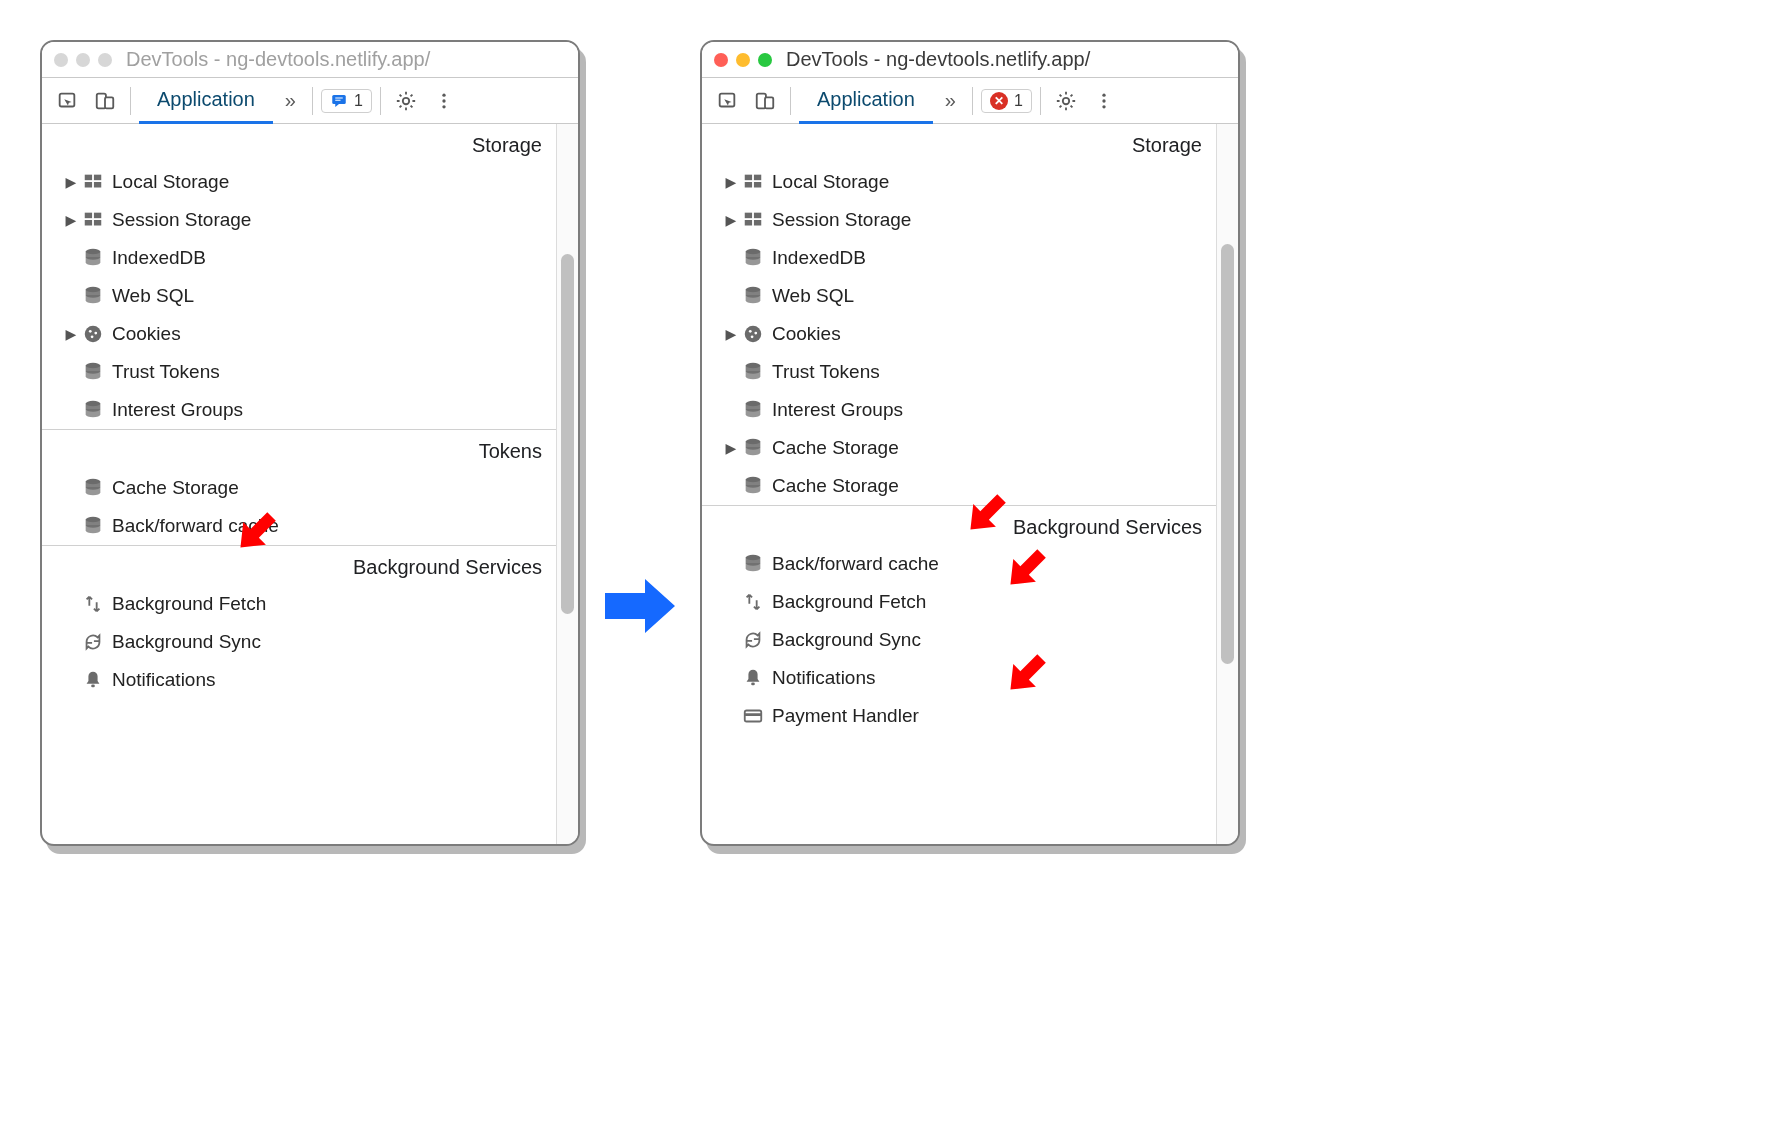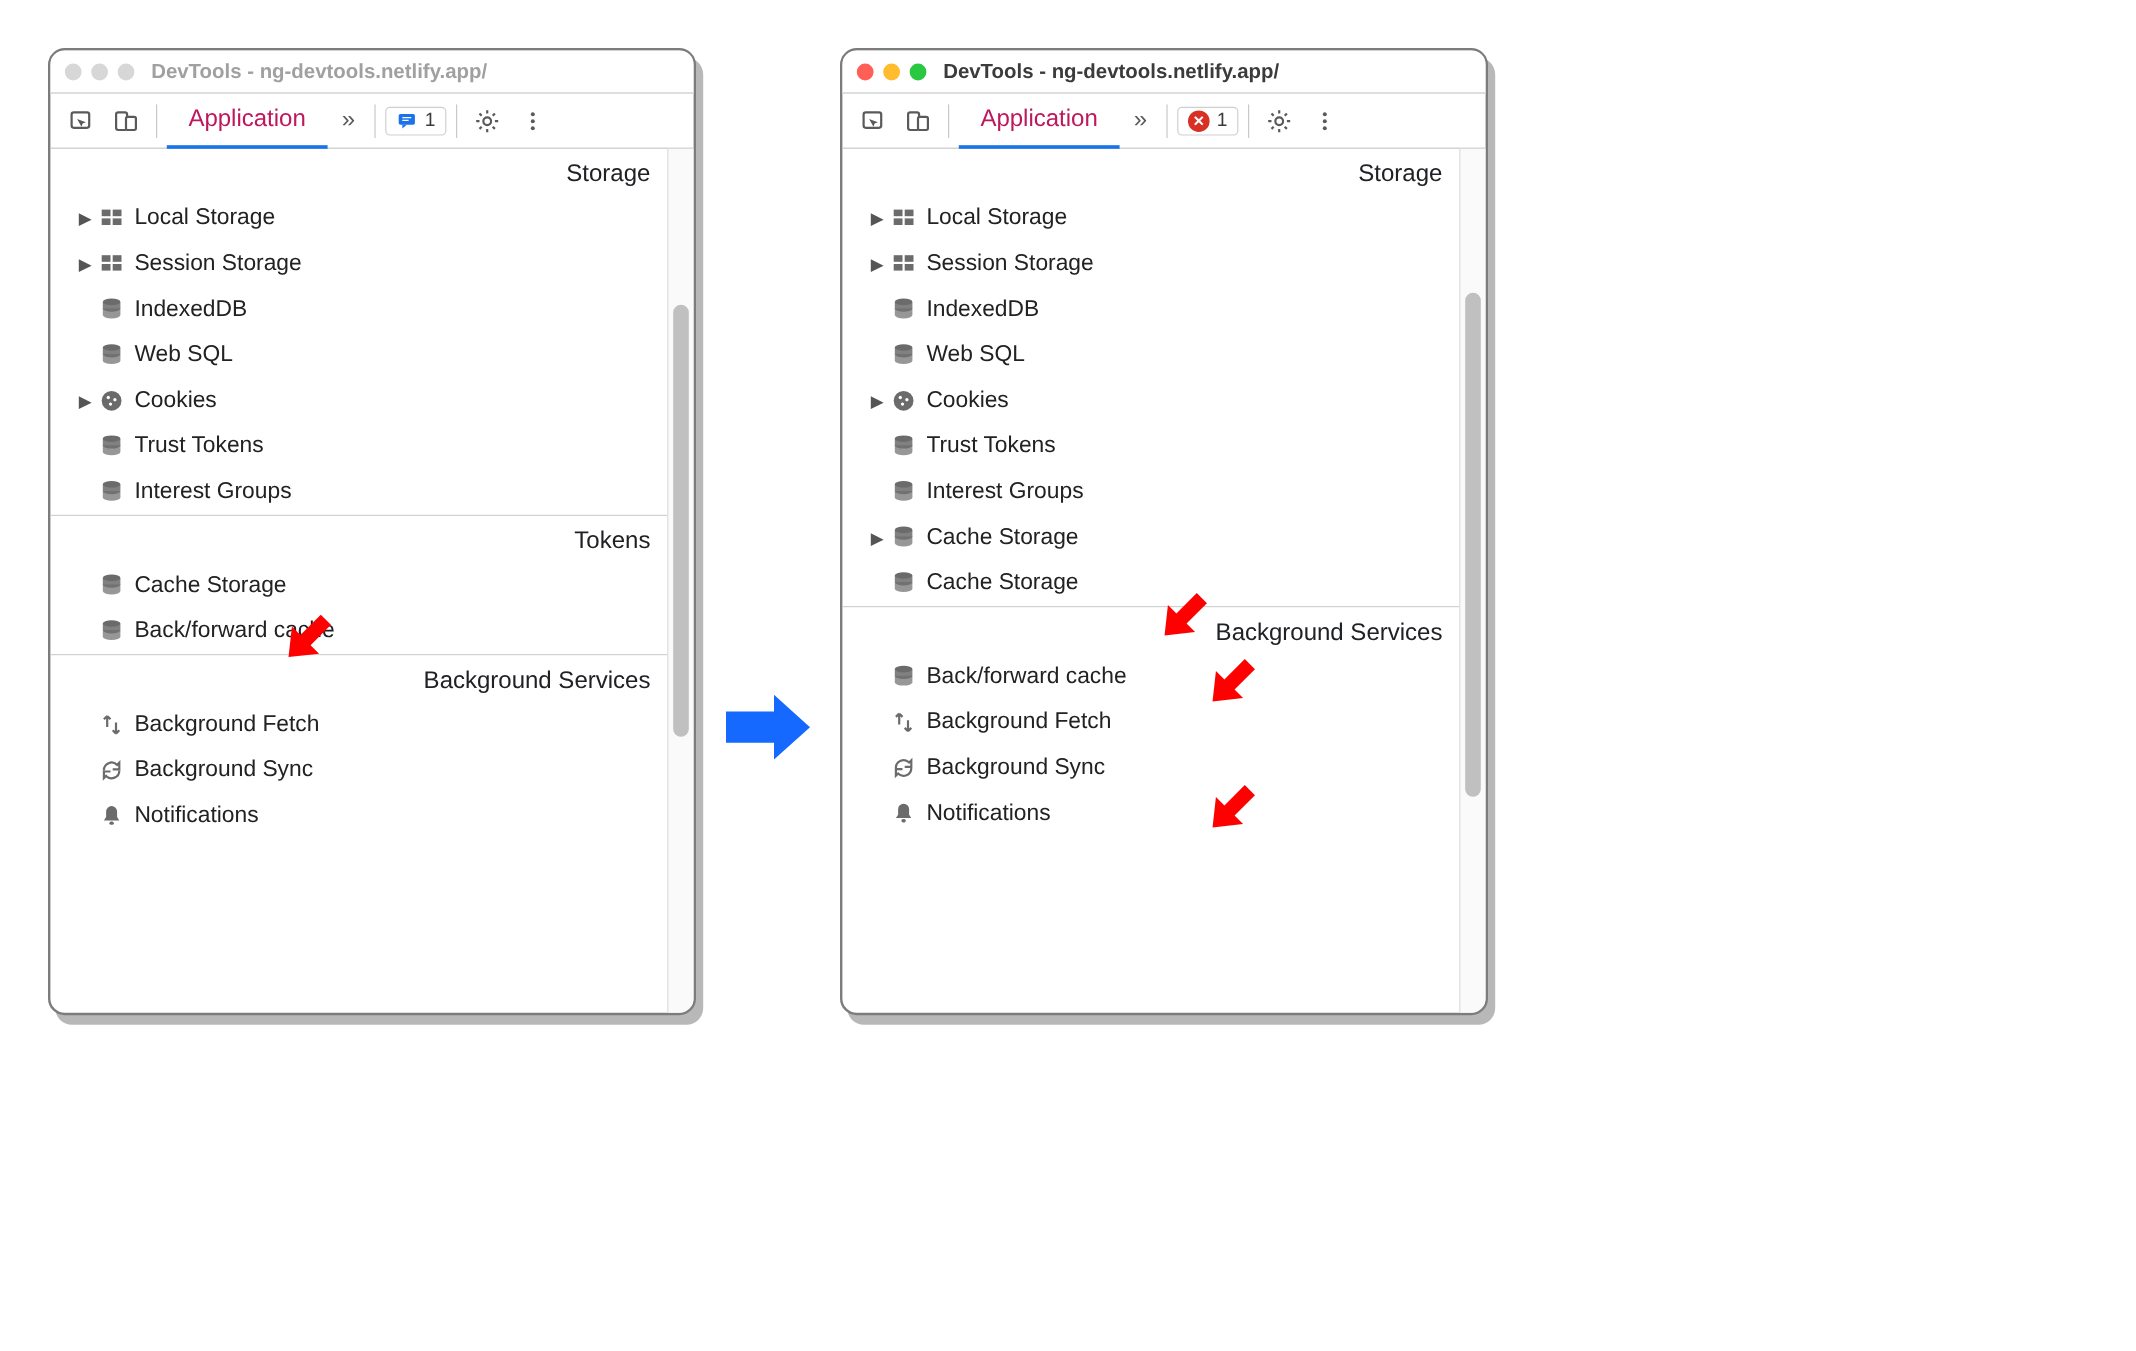--- a/index.html
+++ b/index.html
@@ -35,22 +35,22 @@
     display: flex;
     gap: 8px;
     margin-right: 14px;
   }
   .dot { width: 14px; height: 14px; border-radius: 50%; }
   .dot.inactive { background: #d7d7d7; }
   .dot.red { background: #ff5f57; }
   .dot.yellow { background: #febc2e; }
   .dot.green { background: #28c840; }
   .wintitle {
-    font-size: 17px;
-    font-weight: 700;
+    font-size: 20px;
+    font-weight: 400;
     color: #3b3b3b;
   }
   .wintitle.dim { color: #a0a0a0; }
 
   .toolbar {
     display: flex;
     align-items: center;
     height: 46px;
     border-bottom: 1px solid #c9c9c9;
     padding: 0 8px;
@@ -64,21 +64,21 @@
   .vsep { width:1px; height:28px; background:#c9c9c9; margin: 0 4px; }
   .tab {
     font-size: 20px;
     padding: 0 18px;
     height: 46px;
     display:flex; align-items:center;
     color:#333;
   }
   .tab.active {
     border-bottom: 3px solid #1a73e8;
-    color: #be185d;
+    color: #0c4a6e;
   }
   .chev { color:#5a5a5a; font-size:20px; padding: 0 8px; }
   .badge {
     display:flex; align-items:center; gap:6px;
     border:1px solid #cfcfcf; border-radius:4px;
     padding: 2px 8px; font-size:16px;
     color:#3b3b3b;
   }
   .badge svg, .badge .err { width:18px; height:18px; }
   .err {
@@ -534,20 +534,29 @@
           <span class="row-label">Background Sync</span>
         </div>
         <div class="tree-row">
           <span class="arrow-slot"></span>
           <span class="row-icon">
             <svg viewBox="0 0 24 24">
               <use href="#ico-bell"></use>
             </svg>
           </span>
           <span class="row-label">Notifications</span>
+        </div>
+        <div class="tree-row">
+          <span class="arrow-slot"></span>
+          <span class="row-icon">
+            <svg viewBox="0 0 24 24">
+              <use href="#ico-card"></use>
+            </svg>
+          </span>
+          <span class="row-label">Payment Handler</span>
         </div>
       </div>
     <div class="scroll-gutter">
       <div class="thumb" style="top:120px;height:420px"></div>
     </div>
     <div id="arrows-right">
         <div class="red-arrow" style="top: 360px; left: 260px;"><svg width="48" height="60" viewBox="0 0 48 60">
             <use href="#ico-redarr"></use>
           </svg></div>
         <div class="red-arrow" style="top: 415px; left: 300px;"><svg width="48" height="60" viewBox="0 0 48 60">

